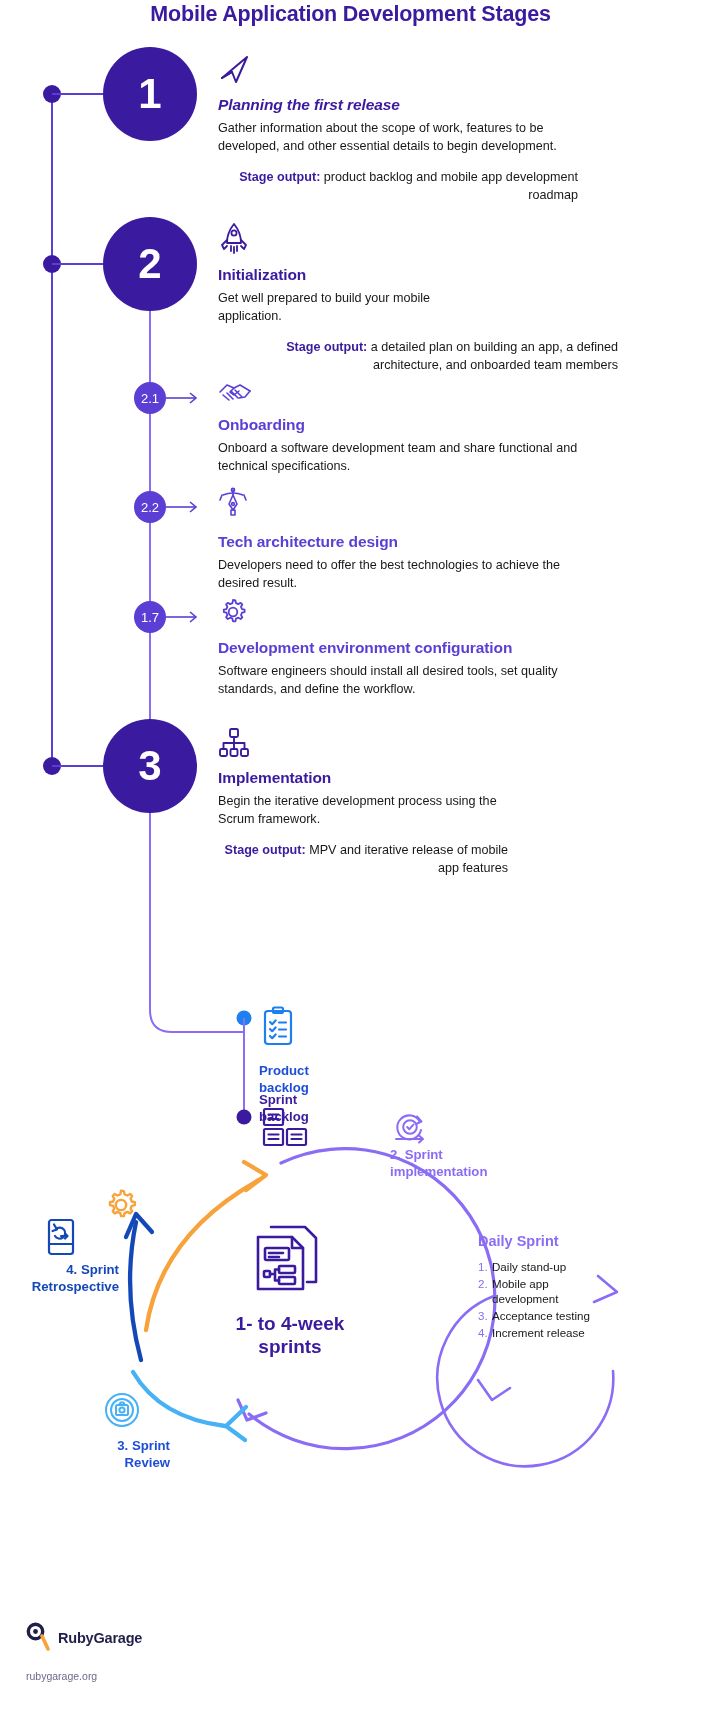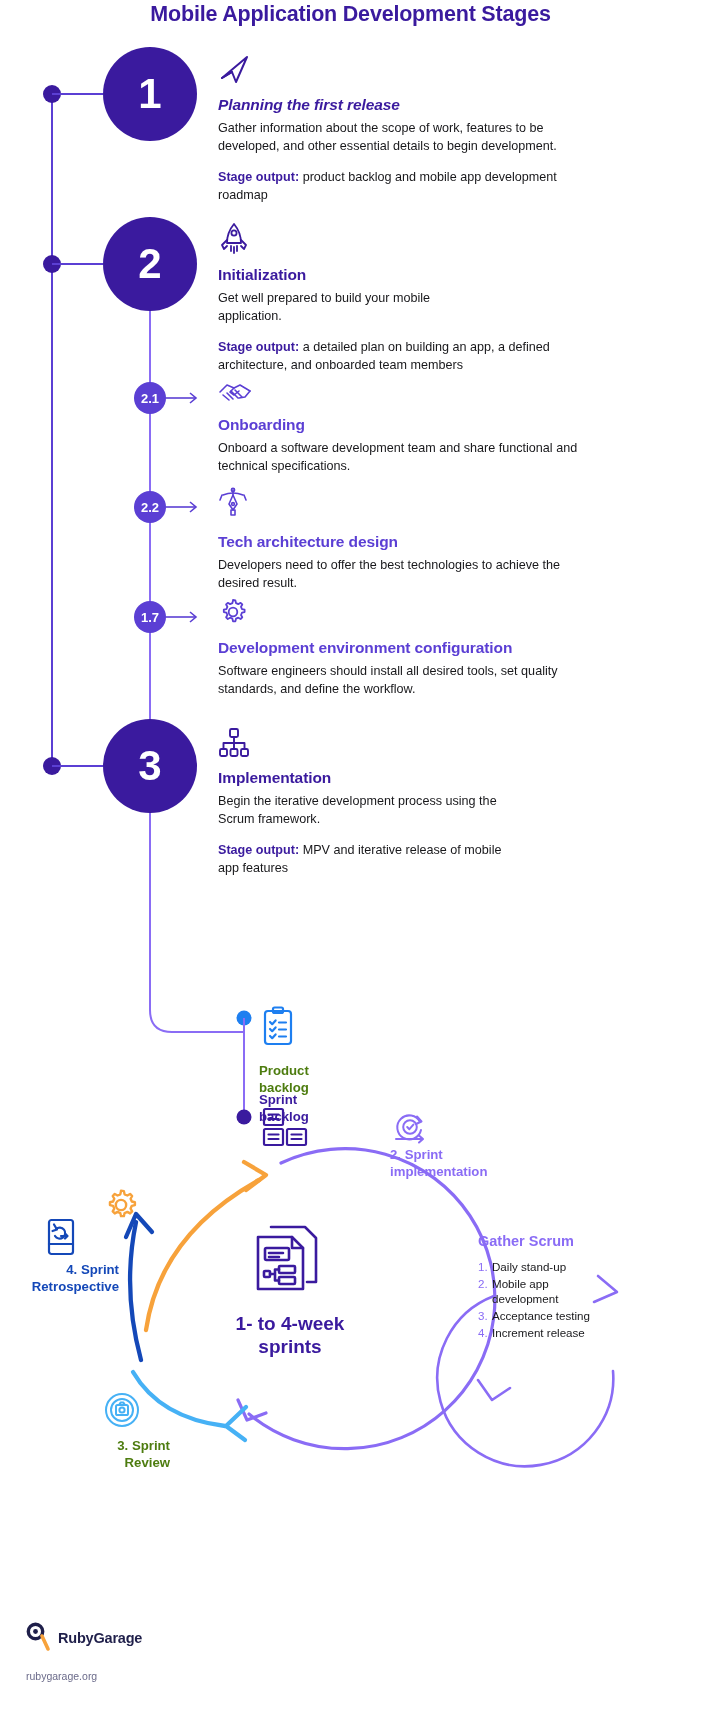--- a/index.html
+++ b/index.html
@@ -51,21 +51,21 @@
     line-height: 1;
   }
   
   .sub-circle {
     position: absolute;
     width: 32px; height: 32px;
     border-radius: 50%;
     background: #5b3fd4;
     color: #ffffff;
     font-size: 13px;
-    font-weight: bold;
+    font-weight: normal;
     display: flex;
     align-items: center;
     justify-content: center;
   }
 
   
   .block { position: absolute; }
   .icon-wrap { display: block; }
   .head-dark {
     font-size: 15.5px;
@@ -83,32 +83,33 @@
     font-size: 12.6px;
     color: #18181b;
     line-height: 1.45;
     margin-top: 5px;
   }
   .out-text {
     font-size: 12.6px;
     color: #18181b;
     line-height: 1.45;
     margin-top: 12px;
+    text-align: right;
   }
   .out-text b { color: #3a1a9e; }
 
   
   .cyc-label {
     position: absolute;
     font-size: 13.2px;
     font-weight: bold;
     line-height: 1.28;
   }
   .c-orange { color: #f7a23b; }
-  .c-blue   { color: #4d7c0f; }
+  .c-blue   { color: #1d4ed8; }
   .c-dkblue { color: #1448b8; }
   .c-violet { color: #8a6cf5; }
   .c-purple { color: #3a1a9e; }
   .ta-right { text-align: right; }
 
   .sprints-label {
     position: absolute;
     font-size: 19px;
     font-weight: bold;
     color: #3a1a9e;
@@ -411,21 +412,21 @@
         <rect x="11" y="49" width="6" height="6" rx="1"></rect>
         <path d="M17 52 h5 v-4.5 h4 M22 52 v6.5 h4"></path>
       </svg>
     </span>
   </div>
   <div class="sprints-label" style="left:190px; top:1312px; width:200px;">
     <div>1- to 4-week</div>
     <div>sprints</div>
   </div>
 
-  <div class="ds-title" style="left:478px; top:1233px;">Gather Scrum</div>
+  <div class="ds-title" style="left:478px; top:1233px;">Daily Sprint</div>
 
   <div class="ds-list" style="left:478px; top:1259px; width:160px;">
     <div class="ds-row">
       <span class="ds-num">1.</span>
       <span>Daily stand-up</span>
     </div>
     <div class="ds-row">
       <span class="ds-num">2.</span>
       <span style="width:105px;">Mobile app development</span>
     </div>

